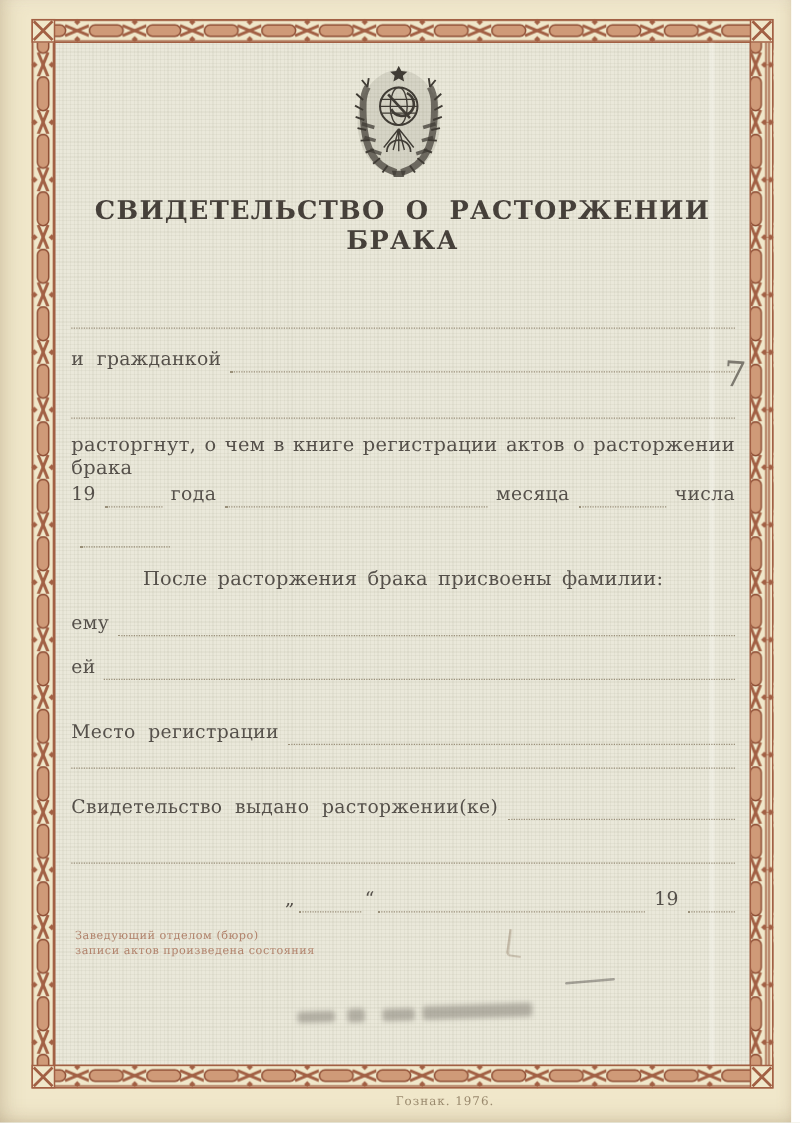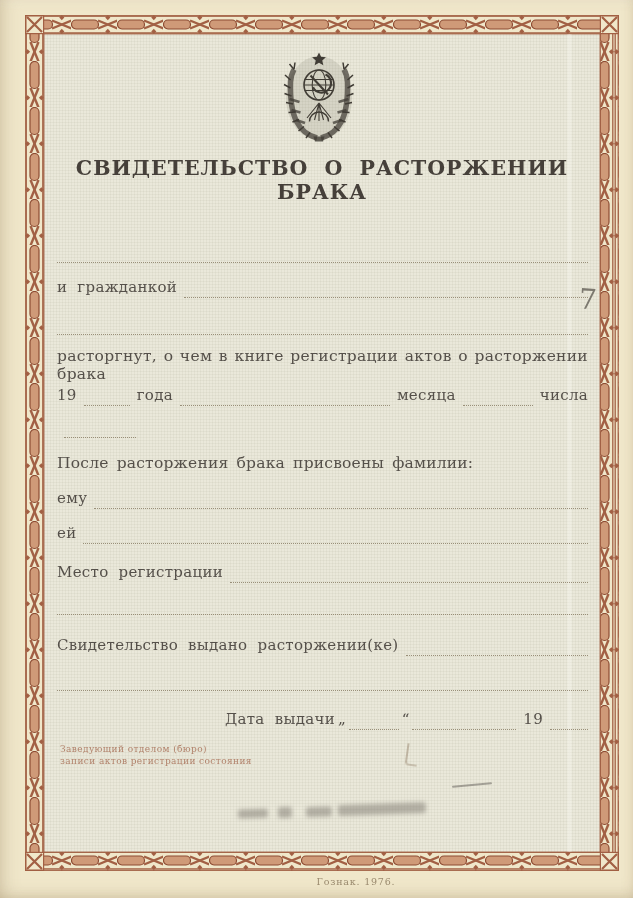--- a/index.html
+++ b/index.html
@@ -43,21 +43,21 @@
   .grow{flex:1 1 auto;}
   .sp{margin-left:7px;} .spr{margin-right:7px;}
   .filler{flex:1 1 auto; height:19px;}
   .just{
     position:absolute; left:57px; width:531px; top:347px;
     font-size:15.5px; text-align:justify; text-align-last:justify;
     letter-spacing:.3px;
   }
   .center-head{
     position:absolute; left:57px; width:531px; top:454px;
-    text-align:left; font-size:15.5px; word-spacing:3px; letter-spacing:.2px;
+    text-align:center; font-size:15.5px; word-spacing:3px; letter-spacing:.2px;
   }
   .sig{
     position:absolute; left:60px; width:480px; text-align:left;
     font-size:9px; line-height:11.5px; color:#b1826b;
     letter-spacing:.4px;
   }
   .footer{
     position:absolute; left:0; top:876px; width:640px; text-align:center;
     font-size:9.5px; color:#9a8a6e; letter-spacing:.8px;margin-left:36px;
   }
@@ -190,48 +190,47 @@
   <div class="row" style="top:487px">
     <span class="lbl">ему</span>
     <span class="dl grow sp"></span>
   </div>
 
   <div class="row" style="top:522px">
     <span class="lbl">ей</span>
     <span class="dl grow sp"></span>
   </div>
 
-  <div class="row" style="top:561px">
+  <div class="row" style="top:574px">
     <span class="lbl">Место регистрации</span>
     <span class="dl grow sp"></span>
   </div>
   <div class="row" style="top:593px">
     <span class="dl grow"></span>
   </div>
 
   <div class="row" style="top:634px">
     <span class="lbl">Свидетельство выдано расторжении(ке)</span>
     <span class="dl grow sp"></span>
   </div>
   <div class="row" style="top:669px">
     <span class="dl grow"></span>
   </div>
 
   <div class="row" style="top:708px; left:225px; width:363px">
-    <span class="lbl">Дата выдачи</span>
     <span class="q">„</span>
     <span class="dl" style="width:50px"></span>
     <span class="q">“</span>
     <span class="dl grow spr"></span>
     <span class="lbl">19</span>
     <span class="dl sp" style="width:38px"></span>
   </div>
 
   <div class="sig" style="top:744px">Заведующий отделом (бюро)</div>
-  <div class="sig" style="top:756px">записи актов регистрации состояния</div>
+  <div class="sig" style="top:756px">записи актов произведена состояния</div>
 
   <div class="hand7">7</div>
   <div class="pen-mark"></div>
   <div class="pen-dash"></div>
   <div class="stamp-smudge">
     <i style="width:30px;height:9px;margin-right:10px"></i><i style="width:14px;height:11px;margin-right:14px"></i><i style="width:26px;height:10px;margin-right:6px"></i><i style="width:88px;height:11px"></i>
   </div>
 
   <div class="footer">Гознак. 1976.</div>
 

